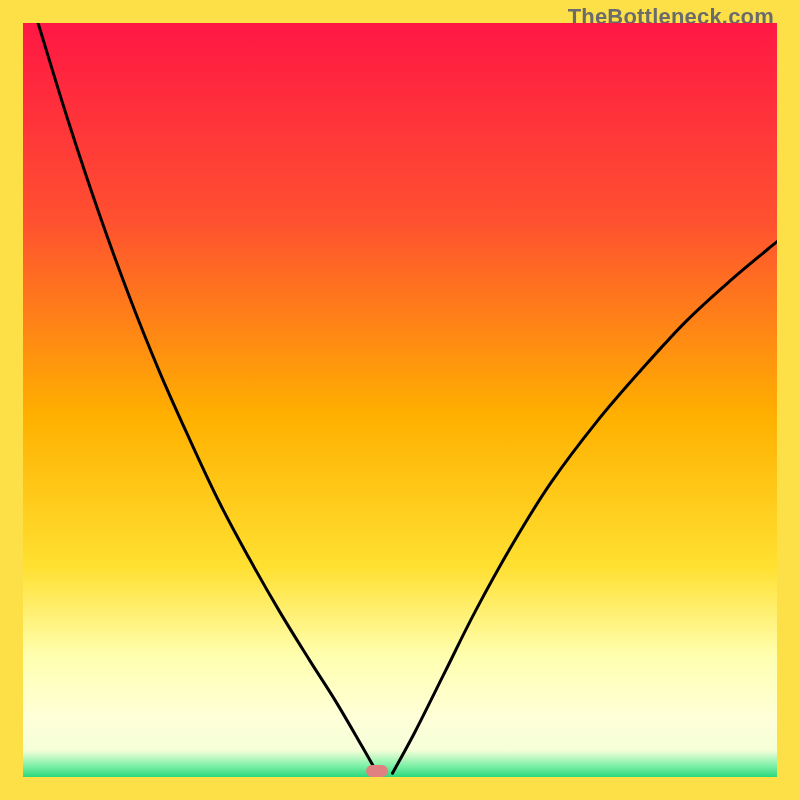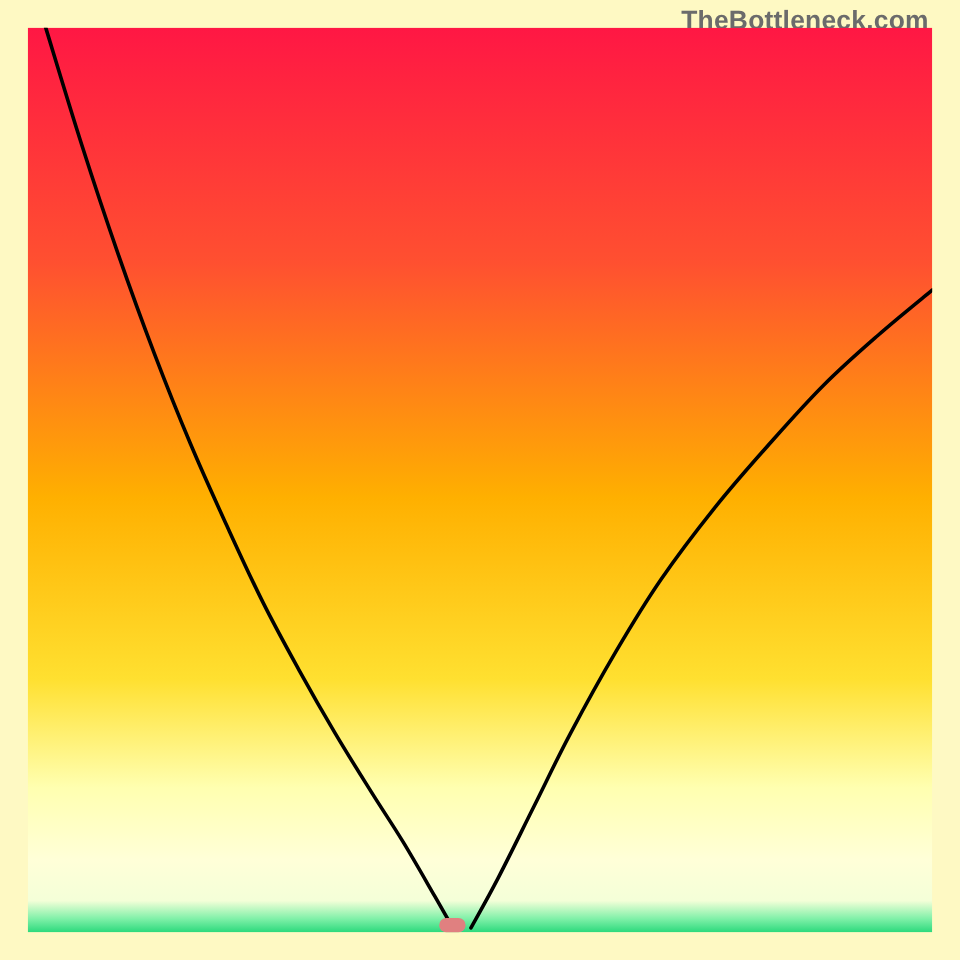--- a/index.html
+++ b/index.html
@@ -10,21 +10,21 @@
   
   #curve{position:absolute;inset:0}
   
   #wm{position:absolute;top:4px;right:26px;color:#6b6b6b;font-size:22px;font-weight:600;letter-spacing:0.2px}
   
   #marker{position:absolute;width:22px;height:12px;border-radius:6px;background:#e08080;transform:translate(-50%,-50%)}
 </style>
 </head>
 <body>
 
-<div id="stage" style="background: #fef9c3;">
+<div id="stage" style="background: #fde047;">
   <div id="wm">TheBottleneck.com</div>
   <div id="plot">
     <svg id="grad" viewBox="0 0 754 754" preserveAspectRatio="none">
       <defs>
         <linearGradient id="bgGrad" x1="0" y1="0" x2="0" y2="1">
           <stop id="s0" offset="0%" stop-color="#ff1744"></stop>
           <stop id="s1" offset="26%" stop-color="#ff5030"></stop>
           <stop id="s2" offset="52%" stop-color="#ffb000"></stop>
           <stop id="s3" offset="72%" stop-color="#ffe030"></stop>
           <stop id="s4" offset="84%" stop-color="#ffffb0"></stop>

